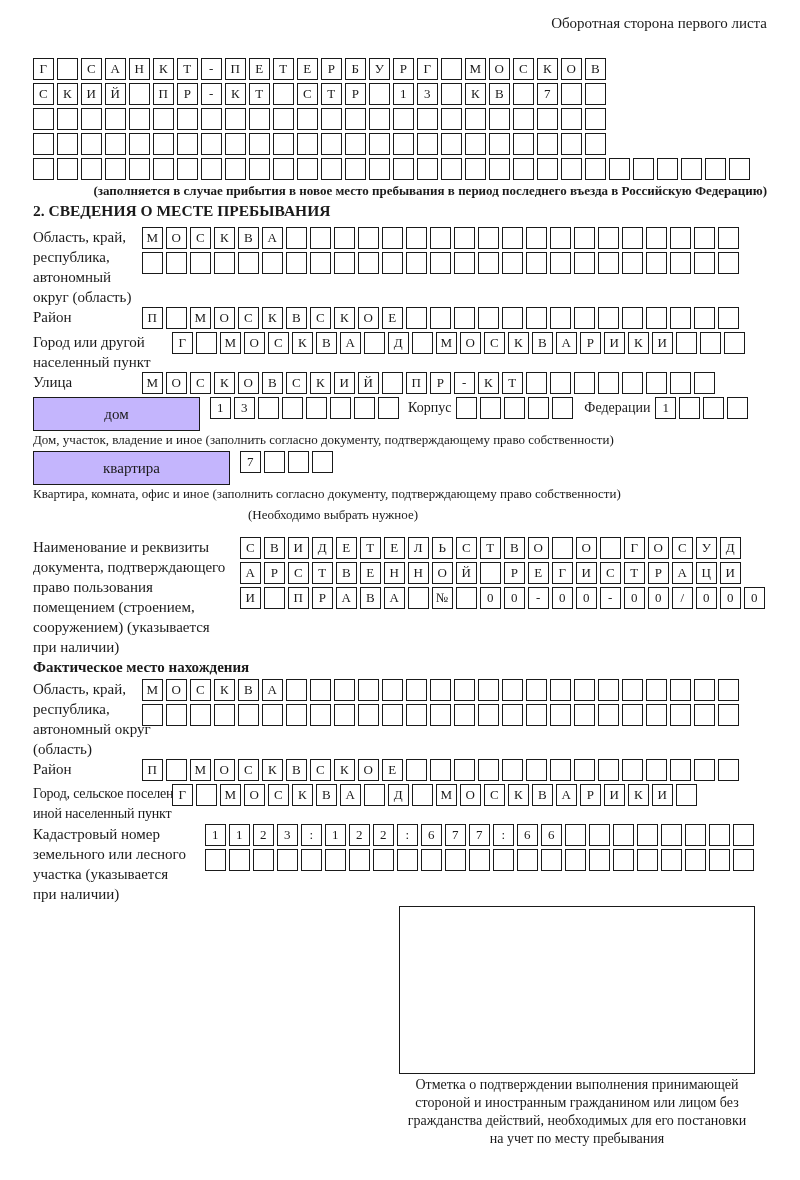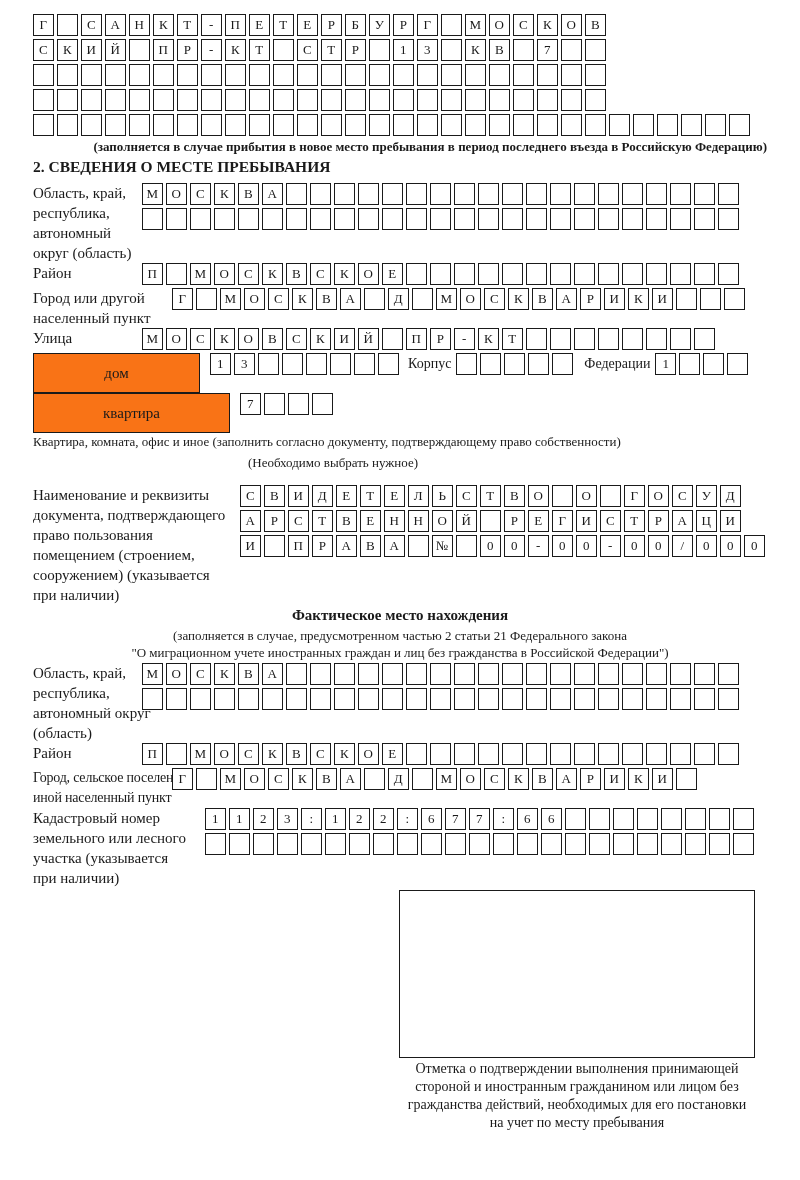--- a/index.html
+++ b/index.html
@@ -14,44 +14,45 @@
   .w207{width:207px;}
   .w172{width:172px;}
   .boxrow{display:flex;flex:none;}
   .cell{box-sizing:border-box;flex:none;width:20.5px;height:22px;border:1.5px solid #1a1a1a;
         margin:0 3.5px 3px 0;display:flex;align-items:center;justify-content:center;
         font-size:13px;background:#fff;}
   .caption{font-size:13px;line-height:16px;}
   .center{text-align:right;font-weight:bold;}
   .sec-title{font-weight:bold;text-align:left;font-size:15.5px;line-height:20px;margin:2px 0 6px 0;}
   .cap1{margin-bottom:2px;}
-  .bigbox{box-sizing:border-box;border:1.5px solid #1a1a1a;height:40px;display:flex;
-          align-items:center;justify-content:center;font-size:15px;flex:none;background:#f97316;}
+  .bigbox{box-sizing:border-box;border:1.5px solid #1a1a1a;height:34px;display:flex;
+          align-items:center;justify-content:center;font-size:15px;flex:none;background:#c4b5fd;}
   .inline-lab{font-size:14px;line-height:22px;flex:none;}
   .dom-cells{margin-left:10px;}
   .korpus-lab{padding:0 5px 0 6px;}
   .stroenie-lab{padding:0 5px 0 8px;}
   .rowcap{margin:1px 0 3px 0;}
   .mesto-row{display:flex;align-items:flex-start;}
   .mesto-note{margin-left:150px;width:300px;text-align:center;margin-bottom:14px;}
   .doc-block{margin-top:2px;}
-  .fact-title{font-weight:bold;text-align:center;font-size:15px;line-height:20px;margin-bottom:2px;}
+  .fact-title{font-weight:bold;font-size:15px;line-height:20px;margin-bottom:2px;}
   .fact-note{text-align:center;font-size:13px;line-height:17px;white-space:pre-line;margin-bottom:2px;}
   .gorod-block{height:40px;overflow:visible;}
   .gorod-lab-fact{font-size:14px;letter-spacing:-0.2px;}
   .stamp-wrap{width:380px;margin-left:auto;margin-right:0;}
   .stamp-box{box-sizing:border-box;border:1.5px solid #1a1a1a;width:356px;height:168px;
              margin-left:auto;margin-right:12px;margin-top:2px;background:#fff;}
   .stamp-caption{font-size:14px;line-height:18px;text-align:center;white-space:pre-line;margin-top:2px;}
 </style>
 </head>
 <body>
 
 <div class="page">
 
+  <div class="header-note">Оборотная сторона первого листа</div>
 
   <div class="frow">
     <div>
       <div class="boxrow">
           <div class="cell">Г</div>
           <div class="cell"></div>
           <div class="cell">С</div>
           <div class="cell">А</div>
           <div class="cell">Н</div>
           <div class="cell">К</div>
@@ -366,20 +367,21 @@
         <div class="cell"></div>
       </div>
     <div class="inline-lab stroenie-lab">Федерации</div>
     <div class="boxrow">
         <div class="cell">1</div>
         <div class="cell"></div>
         <div class="cell"></div>
         <div class="cell"></div>
       </div>
   </div>
+  <div class="caption rowcap">Дом, участок, владение и иное (заполнить согласно документу, подтверждающему право собственности)</div>
 
   <div class="frow">
     <div class="bigbox" style="width:197px;">квартира</div>
     <div class="boxrow dom-cells">
         <div class="cell">7</div>
         <div class="cell"></div>
         <div class="cell"></div>
         <div class="cell"></div>
       </div>
   </div>
@@ -462,22 +464,20 @@
           <div class="cell">0</div>
           <div class="cell">/</div>
           <div class="cell">0</div>
           <div class="cell">0</div>
           <div class="cell">0</div>
         </div>
     </div>
   </div>
 
   <div class="fact-title">Фактическое место нахождения</div>
-  <div class="fact-note">(заполняется в случае, предусмотренном частью 2 статьи 21 Федерального закона
-"О миграционном учете иностранных граждан и лиц без гражданства в Российской Федерации")</div>
 
   <div class="frow">
     <div class="flabel w109">Область, край,
 республика,
 автономный округ
 (область)</div>
     <div>
       <div class="boxrow">
           <div class="cell">М</div>
           <div class="cell">О</div>

